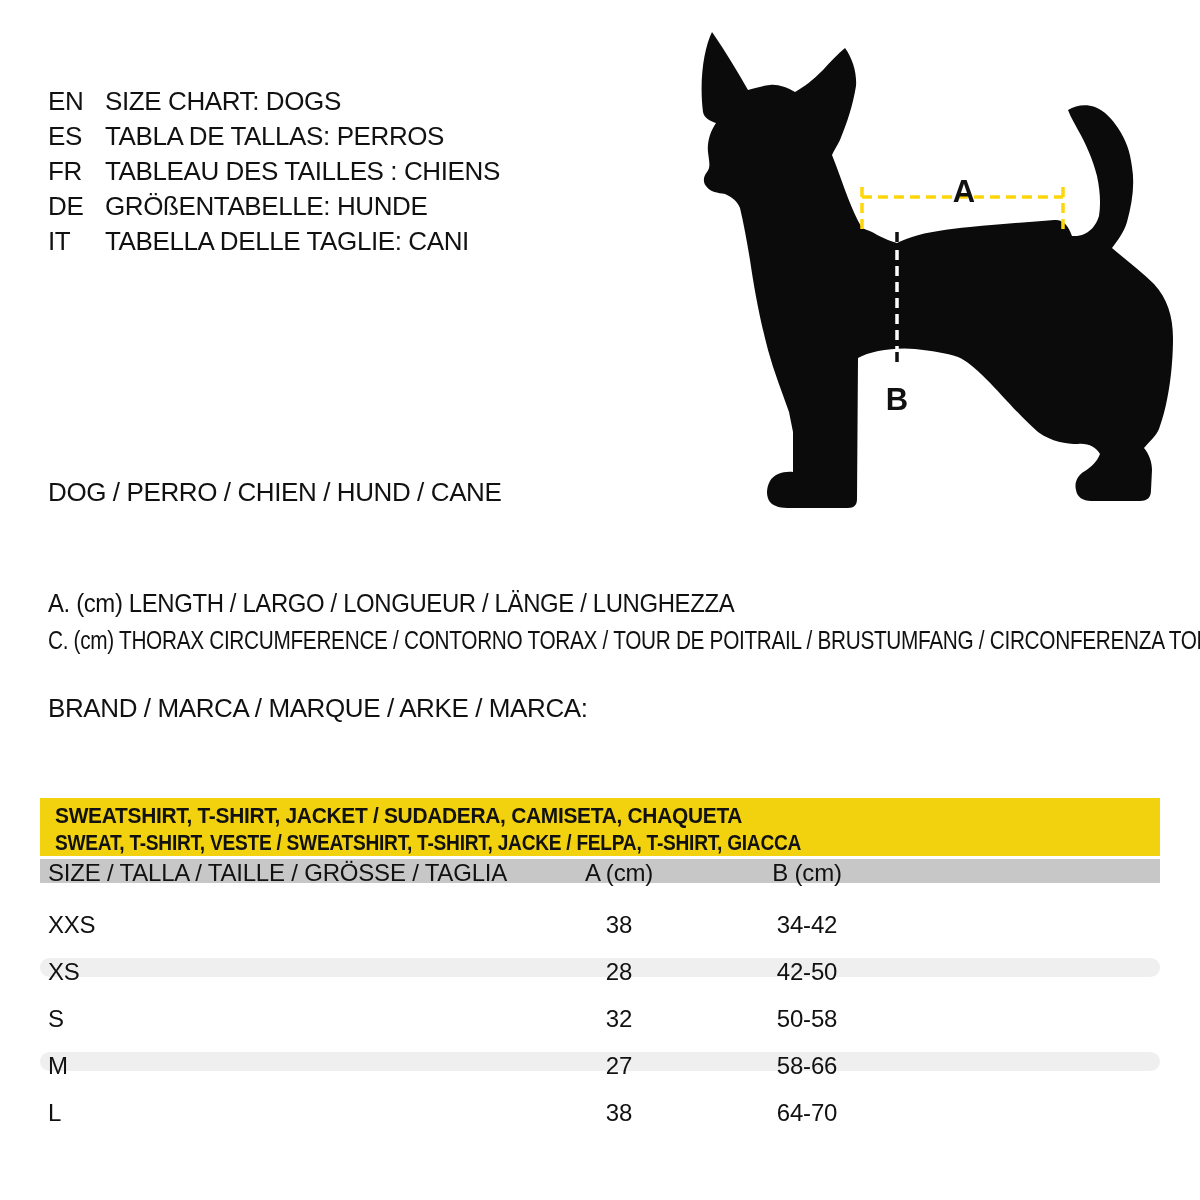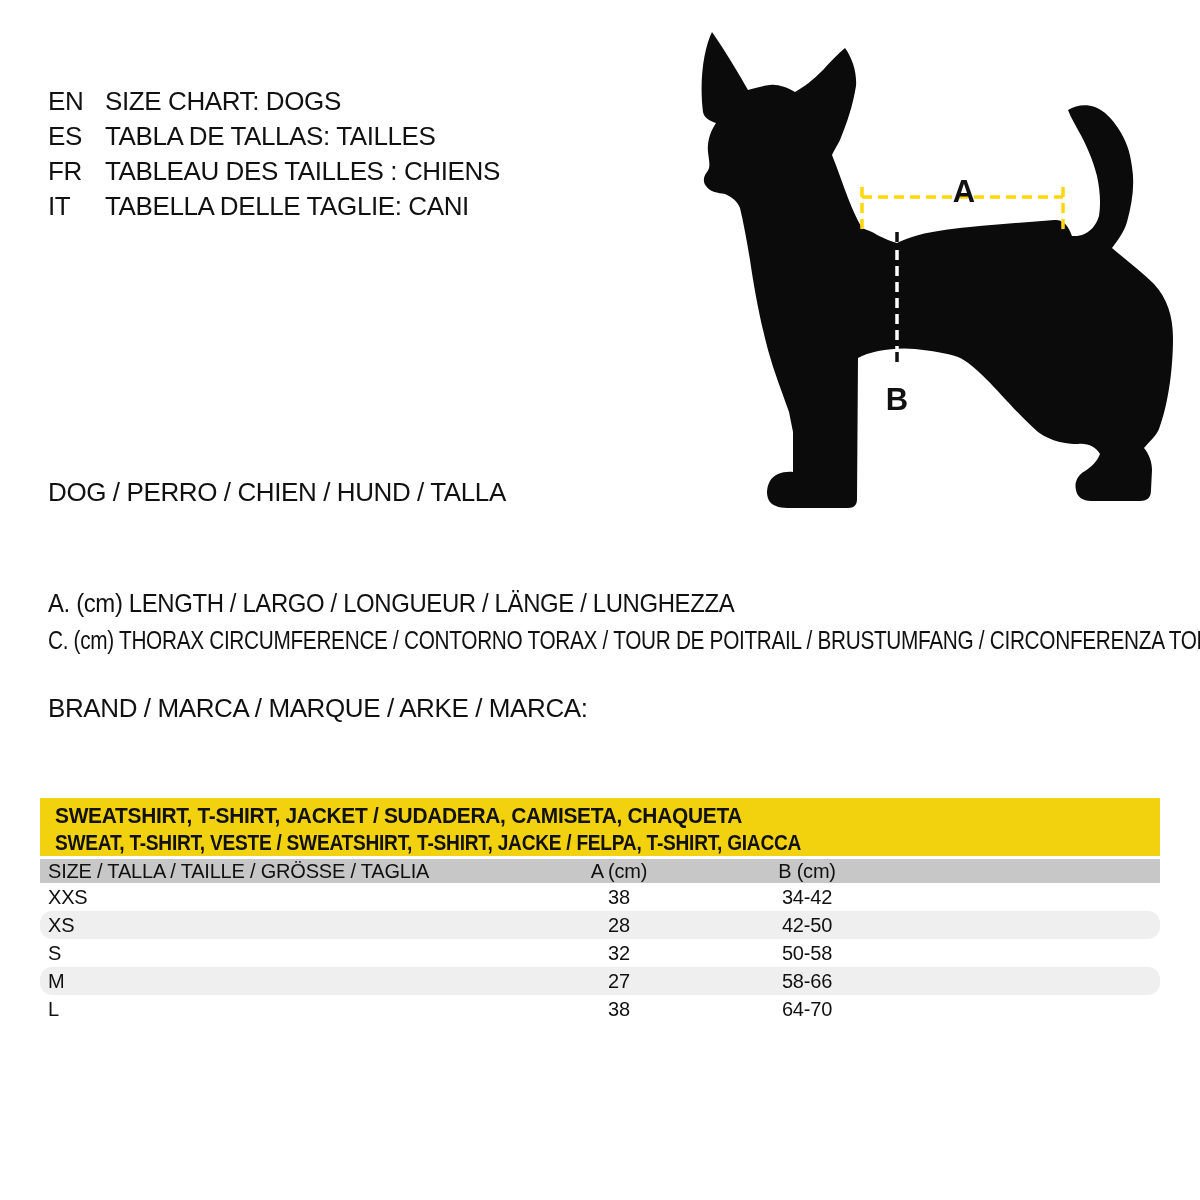--- a/index.html
+++ b/index.html
@@ -46,44 +46,48 @@
     font-weight: bold; font-size: 22px; line-height: 27px;
     letter-spacing: -0.3px; white-space: nowrap;
   }
   .band-line.l1 { transform: scaleX(0.95); transform-origin: 0 50%; }
   .band-line.l2 { transform: scaleX(0.87); transform-origin: 0 50%; }
 
   .grid-row {
     display: grid;
     grid-template-columns: 479px 200px 176px 1fr;
     align-items: center;
-    font-size: 20px; letter-spacing: -0.2px;
+    font-size: 24px; letter-spacing: -0.2px;
   }
   .grid-row .c1 { padding-left: 8px; text-align: left; white-space: nowrap; }
   .grid-row .c2, .grid-row .c3 { text-align: center; white-space: nowrap; }
 
   .thead { background: #C7C7C7; height: 24px; margin-top: 3px; }
-  .trow  { height: 28px; }
+  .trow  { height: 19px; margin-top: 28px; }
   .trow.alt { background: #EFEFEF; border-radius: 12px; }
 </style>
 </head>
 <body>
 
 <div class="lang-block">
   <div class="lang-row">
     <span class="lang-code">EN</span>
     <span class="lang-text">SIZE CHART: DOGS</span>
   </div>
   <div class="lang-row">
     <span class="lang-code">ES</span>
-    <span class="lang-text">TABLA DE TALLAS: TAILLES</span>
+    <span class="lang-text">TABLA DE TALLAS: PERROS</span>
   </div>
   <div class="lang-row">
     <span class="lang-code">FR</span>
     <span class="lang-text">TABLEAU DES TAILLES : CHIENS</span>
+  </div>
+  <div class="lang-row">
+    <span class="lang-code">DE</span>
+    <span class="lang-text">GRÖßENTABELLE: HUNDE</span>
   </div>
   <div class="lang-row">
     <span class="lang-code">IT</span>
     <span class="lang-text">TABELLA DELLE TAGLIE: CANI</span>
   </div>
 </div>
 
 <div class="dog-figure">
   <svg viewBox="0 0 500 500" xmlns="http://www.w3.org/2000/svg">
     <path fill="#0b0b0b" d="
@@ -153,21 +157,21 @@
     <line x1="383" y1="167" x2="383" y2="213" stroke="#FFD60A" stroke-width="3.5" stroke-dasharray="10 6"></line>
 
     <line x1="217" y1="212" x2="217" y2="228" stroke="#111111" stroke-width="3.5" stroke-dasharray="10 6"></line>
     <line x1="217" y1="230" x2="217" y2="330" stroke="#ffffff" stroke-width="3.5" stroke-dasharray="10 6"></line>
     <line x1="217" y1="332" x2="217" y2="346" stroke="#111111" stroke-width="3.5" stroke-dasharray="10 6"></line>
     <text class="measure-label" x="284" y="182" text-anchor="middle">A</text>
     <text class="measure-label" x="217" y="390" text-anchor="middle">B</text>
   </svg>
 </div>
 
-<div class="txt-line dog-label">DOG / PERRO / CHIEN / HUND / TALLA</div>
+<div class="txt-line dog-label">DOG / PERRO / CHIEN / HUND / CANE</div>
 <div class="txt-line legend-a">A. (cm) LENGTH / LARGO / LONGUEUR / LÄNGE / LUNGHEZZA</div>
 <div class="txt-line legend-c">C. (cm) THORAX CIRCUMFERENCE / CONTORNO TORAX / TOUR DE POITRAIL / BRUSTUMFANG / CIRCONFERENZA TORACE</div>
 <div class="txt-line brand-line">BRAND / MARCA / MARQUE / ARKE / MARCA:</div>
 
 <div class="table-wrap">
 
   <div class="band">
     <div class="band-line l1">SWEATSHIRT, T-SHIRT, JACKET / SUDADERA, CAMISETA, CHAQUETA</div>
     <div class="band-line l2">SWEAT, T-SHIRT, VESTE / SWEATSHIRT, T-SHIRT, JACKE / FELPA, T-SHIRT, GIACCA</div>
   </div>

